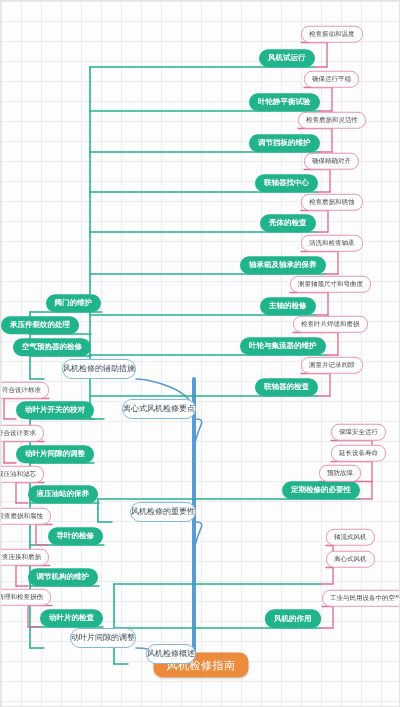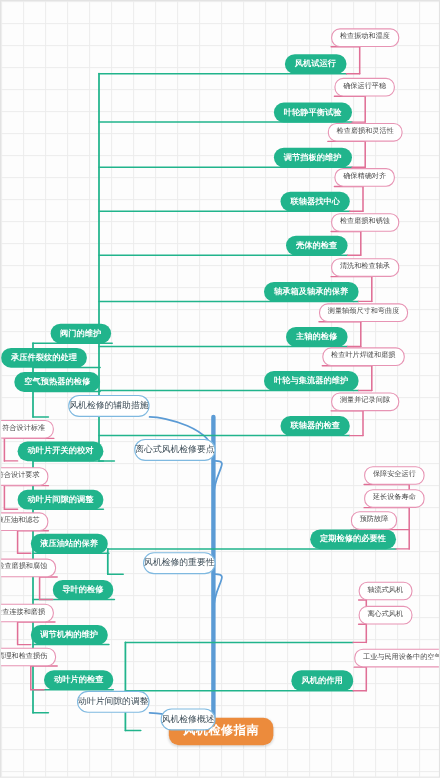--- a/index.html
+++ b/index.html
@@ -28,21 +28,21 @@
     display:flex;align-items:center;justify-content:center;
     white-space:nowrap;
     line-height:1;
     transform:translateY(-50%);
   }
   
   .n-root{
     background:#ec8b3c;
     color:#ffffff;
     font-size:11px;
-    font-weight:bold;
+    font-weight:normal;
     border-radius:9px;
     padding:7px 13px;
     letter-spacing:.5px;
     box-shadow:0 1px 2px rgba(0,0,0,.12);
   }
   
   .n-l1{
     background:#ffffff;
     color:#3a4a55;
     font-size:8px;

